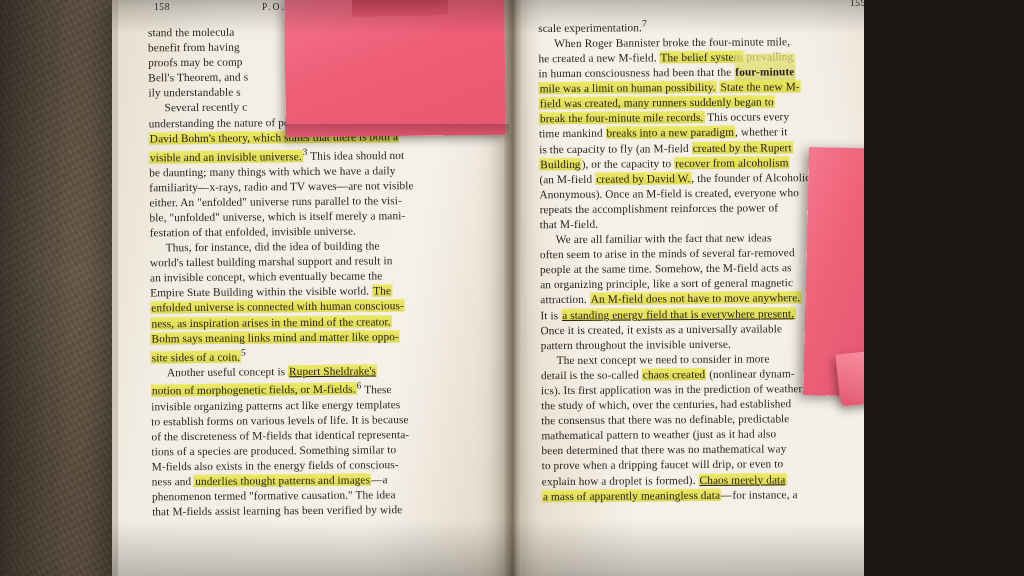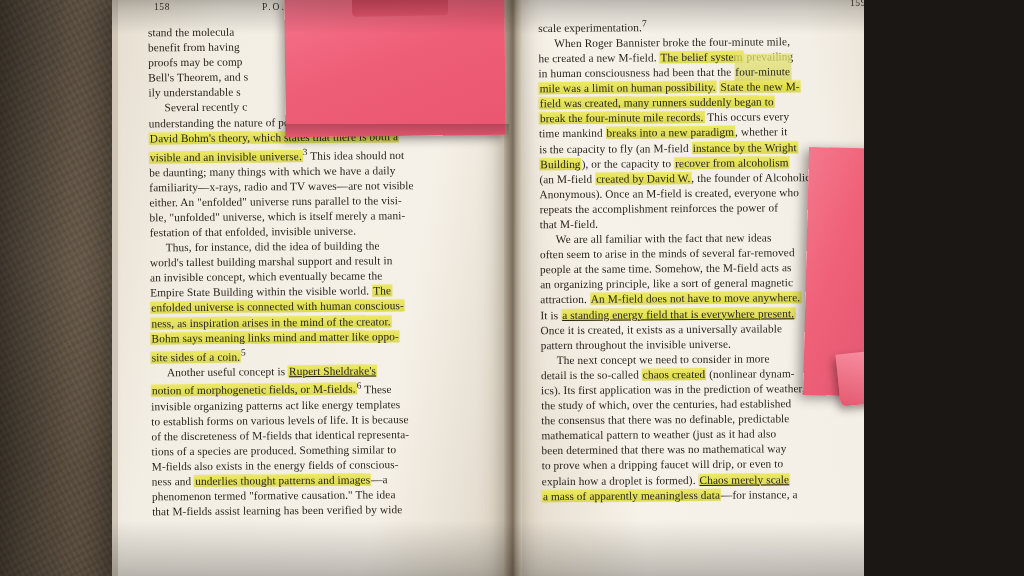--- a/index.html
+++ b/index.html
@@ -142,20 +142,21 @@
 
   
   .hl {
     background: linear-gradient(180deg, rgba(236,232,90,.92), rgba(214,214,60,.85));
     box-shadow: 0 0 1px rgba(200,200,40,.6);
     padding: 0 1px;
   }
   .hl-soft {
     background: linear-gradient(180deg, rgba(231,229,120,.75), rgba(206,206,80,.7));
     padding: 12px 1px;
+    font-weight: bold;
   }
   .ul { text-decoration: underline; text-decoration-thickness: .5px; }
 
   
   .sticky-top {
     position: absolute;
     left: 285px;
     top: -4px;
     width: 220px;
     height: 140px;
@@ -284,21 +285,21 @@
         scale experimentation.<sup>7</sup>
       </p>
       <p>
         When Roger Bannister broke the four-minute mile,<br>
         he created a new M-field. <span class="hl">The belief system</span> prevailing<br>
         in human consciousness had been that the <span class="hl-soft">four-minute</span><br>
         <span class="hl">mile was a limit on human possibility.</span> <span class="hl">State the new M-</span><br>
         <span class="hl">field was created, many runners suddenly began to</span><br>
         <span class="hl">break the four-minute mile records.</span> This occurs every<br>
         time mankind <span class="hl">breaks into a new paradigm</span>, whether it<br>
-        is the capacity to fly (an M-field <span class="hl">instance by the Wright</span><br>
+        is the capacity to fly (an M-field <span class="hl">created by the Rupert</span><br>
         <span class="hl">Building</span>), or the capacity to <span class="hl">recover from alcoholism</span><br>
         (an M-field <span class="hl">created by David W.</span>, the founder of Alcoholics<br>
         Anonymous). Once an M-field is created, everyone who<br>
         repeats the accomplishment reinforces the power of<br>
         that M-field.
       </p>
       <p>
         We are all familiar with the fact that new ideas<br>
         often seem to arise in the minds of several far-removed<br>
         people at the same time. Somehow, the M-field acts as<br>
@@ -310,21 +311,21 @@
       </p>
       <p>
         The next concept we need to consider in more<br>
         detail is the so-called <span class="hl">chaos created</span> (nonlinear dynam-<br>
         ics). Its first application was in the prediction of weather,<br>
         the study of which, over the centuries, had established<br>
         the consensus that there was no definable, predictable<br>
         mathematical pattern to weather (just as it had also<br>
         been determined that there was no mathematical way<br>
         to prove when a dripping faucet will drip, or even to<br>
-        explain how a droplet is formed). <span class="hl ul">Chaos merely scale</span><br>
+        explain how a droplet is formed). <span class="hl ul">Chaos merely data</span><br>
         <span class="hl">a mass of apparently meaningless data</span>—for instance, a
       </p>
     </div>
   </div>
 
   <div class="sticky-top"></div>
   <div class="sticky-top-fold"></div>
   <div class="sticky-top-shadow"></div>
   <div class="bookmark-right"></div>
   <div class="bookmark-right-curl"></div>

